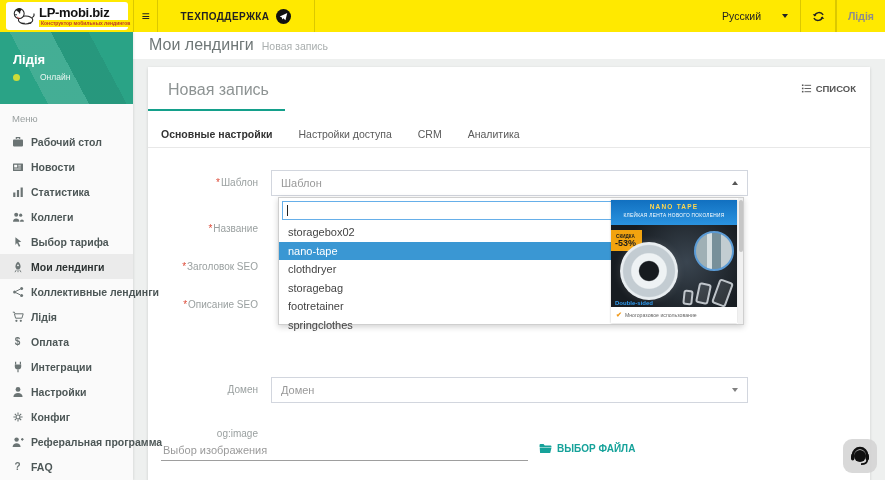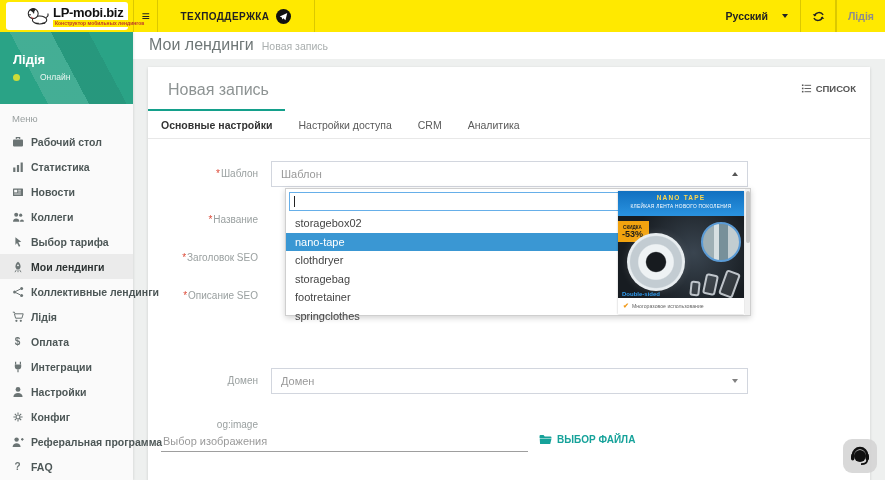--- a/index.html
+++ b/index.html
@@ -4,36 +4,36 @@
 <style>
   * { box-sizing: border-box; margin: 0; padding: 0; }
   html,body { width:885px; height:480px; overflow:hidden; background:#eef0ef;
               font-family:"Liberation Sans", sans-serif; position:relative; }
 
   
   .topbar { position:absolute; top:0; left:0; width:885px; height:32px;
             background:#ffe900; display:flex; align-items:stretch; z-index:30; }
   .logo-wrap { width:133px; padding:2px 5px 2px 6px; }
   .logo-box { background:#fff; border-radius:3px; height:28px; display:flex;
-              align-items:center; padding:1px 20px; gap:3px; }
+              align-items:center; padding:1px 6px; gap:3px; }
   .logo-dog { width:24px; height:22px; flex:none; }
   .logo-txt { display:flex; flex-direction:column; line-height:1; }
   .logo-title { font-size:13px; font-weight:bold; color:#111; letter-spacing:-.3px; }
   .logo-sub { font-size:5px; color:#c0392b; background:#ffe900; padding:1px 2px;
               margin-top:1px; font-weight:bold; white-space:nowrap; }
   .tb-btn { display:flex; align-items:center; justify-content:center;
             border-left:1px solid rgba(0,0,0,.14); border-right:1px solid rgba(0,0,0,.14);
             color:#222; cursor:pointer; }
   .tb-burger { width:24px; font-size:14px; font-weight:bold; border-right:none; }
   .tb-support { width:158px; gap:7px; font-size:10px; font-weight:bold; letter-spacing:.4px; }
   .tg-circle { width:15px; height:15px; border-radius:50%; background:#111;
                display:flex; align-items:center; justify-content:center; }
   .tg-circle svg { width:9px; height:9px; }
   .tb-spacer { flex:1; }
-  .tb-lang { border:none; padding:0 12px; gap:14px; font-size:10.5px; font-weight:bold;text-align:center; }
+  .tb-lang { border:none; padding:0 12px; gap:21px; font-size:10.5px; font-weight:normal;text-align:center; }
   .caret-down-sm { width:0; height:0; border-left:3.5px solid transparent;
                    border-right:3.5px solid transparent; border-top:4px solid #222; }
   .tb-refresh { width:36px; }
   .tb-user { border-right:none; padding:0 11px; font-size:10.5px; font-weight:bold; color:#8d8d8d; }
 
   
   .sidebar { position:absolute; top:32px; left:0; width:133px; bottom:0;
              background:#fafafa; box-shadow:1px 0 2px rgba(0,0,0,.08); z-index:20; }
   .profile { height:72px; background:#2aa386;
              background-image:linear-gradient(62deg, rgba(255,255,255,0) 28%, rgba(255,255,255,.12) 28% 52%, rgba(0,0,0,.07) 52% 74%, rgba(0,0,0,0) 74%);
@@ -62,21 +62,21 @@
   .card { margin:8px 15px 0 15px; background:#fff; height:560px;
           box-shadow:0 1px 3px rgba(0,0,0,.14); position:relative; }
   .card-head { display:flex; justify-content:space-between; align-items:flex-start;
                padding:14px 14px 6px 20px; }
   .card-title { font-size:16px; color:#8d9393; }
   .list-btn { display:flex; align-items:center; gap:4px; font-size:9.5px;
               font-weight:bold; color:#555; cursor:pointer; padding-top:2px; }
   .list-btn svg { width:11px; height:11px; fill:#555; }
 
   .tabs { display:flex; border-bottom:1px solid #e8e8e8; margin-top:4px; }
-  .tab { padding:8px 13px 7px; font-size:10.5px; color:#5a5a5a; border-top:2px solid transparent;
+  .tab { padding:17px 13px 7px; font-size:10.5px; color:#5a5a5a; border-top:2px solid transparent;
          cursor:pointer; }
   .tab.active { font-weight:bold; color:#333; border-top:2px solid #14a08b; }
 
   
   .form { padding-top:22px; }
   .frow { display:flex; align-items:flex-start; margin-bottom:20px; }
   .flabel { width:110px; text-align:right; font-size:10px; color:#9aa0a0; padding-top:7px;
             flex:none; }
   .req { color:#dd4b39; margin-right:1px; }
   .ffield { margin-left:13px; width:477px; position:relative; }
@@ -92,21 +92,21 @@
   .uline-input { width:367px; border:none; border-bottom:1px solid #9e9e9e;
                  font-size:11px; color:#555; padding:5px 2px 4px; outline:none;
                  background:transparent; font-family:"Liberation Sans",sans-serif; }
   .uline-input::placeholder { color:#9a9a9a; }
   .file-btn { position:absolute; left:378px; top:4px; display:flex; align-items:center;
               gap:5px; color:#16a29a; font-size:10px; font-weight:bold; cursor:pointer;
               white-space:nowrap; }
   .file-btn svg { width:13px; height:11px; }
 
   
-  .dropdown { position:absolute; top:27px; left:14px; width:466px; height:128px;
+  .dropdown { position:absolute; top:27px; left:7px; width:466px; height:128px;
               background:#fff; border:1px solid #cfcfcf; box-shadow:0 2px 6px rgba(0,0,0,.18);
               z-index:10; }
   .dd-search { margin:3px; width:330px; height:19px; border:1px solid #66afe9;
                padding:2px 4px; display:flex; align-items:center; }
   .dd-caret { width:1px; height:11px; background:#222; }
   .dd-list { width:336px; }
   .dd-opt { height:18.5px; line-height:18.5px; padding-left:9px; font-size:11px;
             color:#444; cursor:pointer; white-space:nowrap; }
   .dd-opt.selected { background:#3a97d3; color:#fff; }
   .dd-scroll { position:absolute; right:0; top:0; bottom:0; width:5px; background:#f1f1f1; }
@@ -212,38 +212,38 @@
       <svg viewBox="0 0 12 12">
           <rect x="1" y="3.4" width="10" height="7" rx=".8"></rect>
           <path d="M4.3 3V1.6h3.4V3" fill="none" stroke="#6b7474" stroke-width="1.1"></path>
         </svg>
       </span>
     <span>Рабочий стол</span>
   </div>
   <div class="menu-item">
     <span class="mi-icon">
       <svg viewBox="0 0 12 12">
-          <rect x="1.2" y="6.5" width="2.2" height="4.5"></rect>
-          <rect x="4.9" y="4" width="2.2" height="7"></rect>
-          <rect x="8.6" y="1.5" width="2.2" height="9.5"></rect>
-        </svg>
-      </span>
-    <span>Статистика</span>
-  </div>
-  <div class="menu-item">
-    <span class="mi-icon">
-      <svg viewBox="0 0 12 12">
           <rect x="1" y="2.4" width="10" height="7.6" rx=".6"></rect>
           <rect x="2.2" y="3.8" width="3" height="2.6" fill="#fafafa"></rect>
           <rect x="6.2" y="3.8" width="2.6" height=".8" fill="#fafafa"></rect>
           <rect x="6.2" y="5.6" width="2.6" height=".8" fill="#fafafa"></rect>
           <rect x="2.2" y="7.6" width="6.6" height=".8" fill="#fafafa"></rect>
         </svg>
       </span>
     <span>Новости</span>
+  </div>
+  <div class="menu-item">
+    <span class="mi-icon">
+      <svg viewBox="0 0 12 12">
+          <rect x="1.2" y="6.5" width="2.2" height="4.5"></rect>
+          <rect x="4.9" y="4" width="2.2" height="7"></rect>
+          <rect x="8.6" y="1.5" width="2.2" height="9.5"></rect>
+        </svg>
+      </span>
+    <span>Статистика</span>
   </div>
   <div class="menu-item">
     <span class="mi-icon">
       <svg viewBox="0 0 12 12">
           <circle cx="4.2" cy="3.8" r="2"></circle>
           <circle cx="8.7" cy="4.2" r="1.6"></circle>
           <path d="M1 10.8c0-2.1 1.4-3.2 3.2-3.2s3.2 1.1 3.2 3.2z"></path>
           <path d="M8 10.8c0-1.6.9-2.4 2-2.4 1 0 1.9.8 1.9 2.4z"></path>
         </svg>
       </span>

